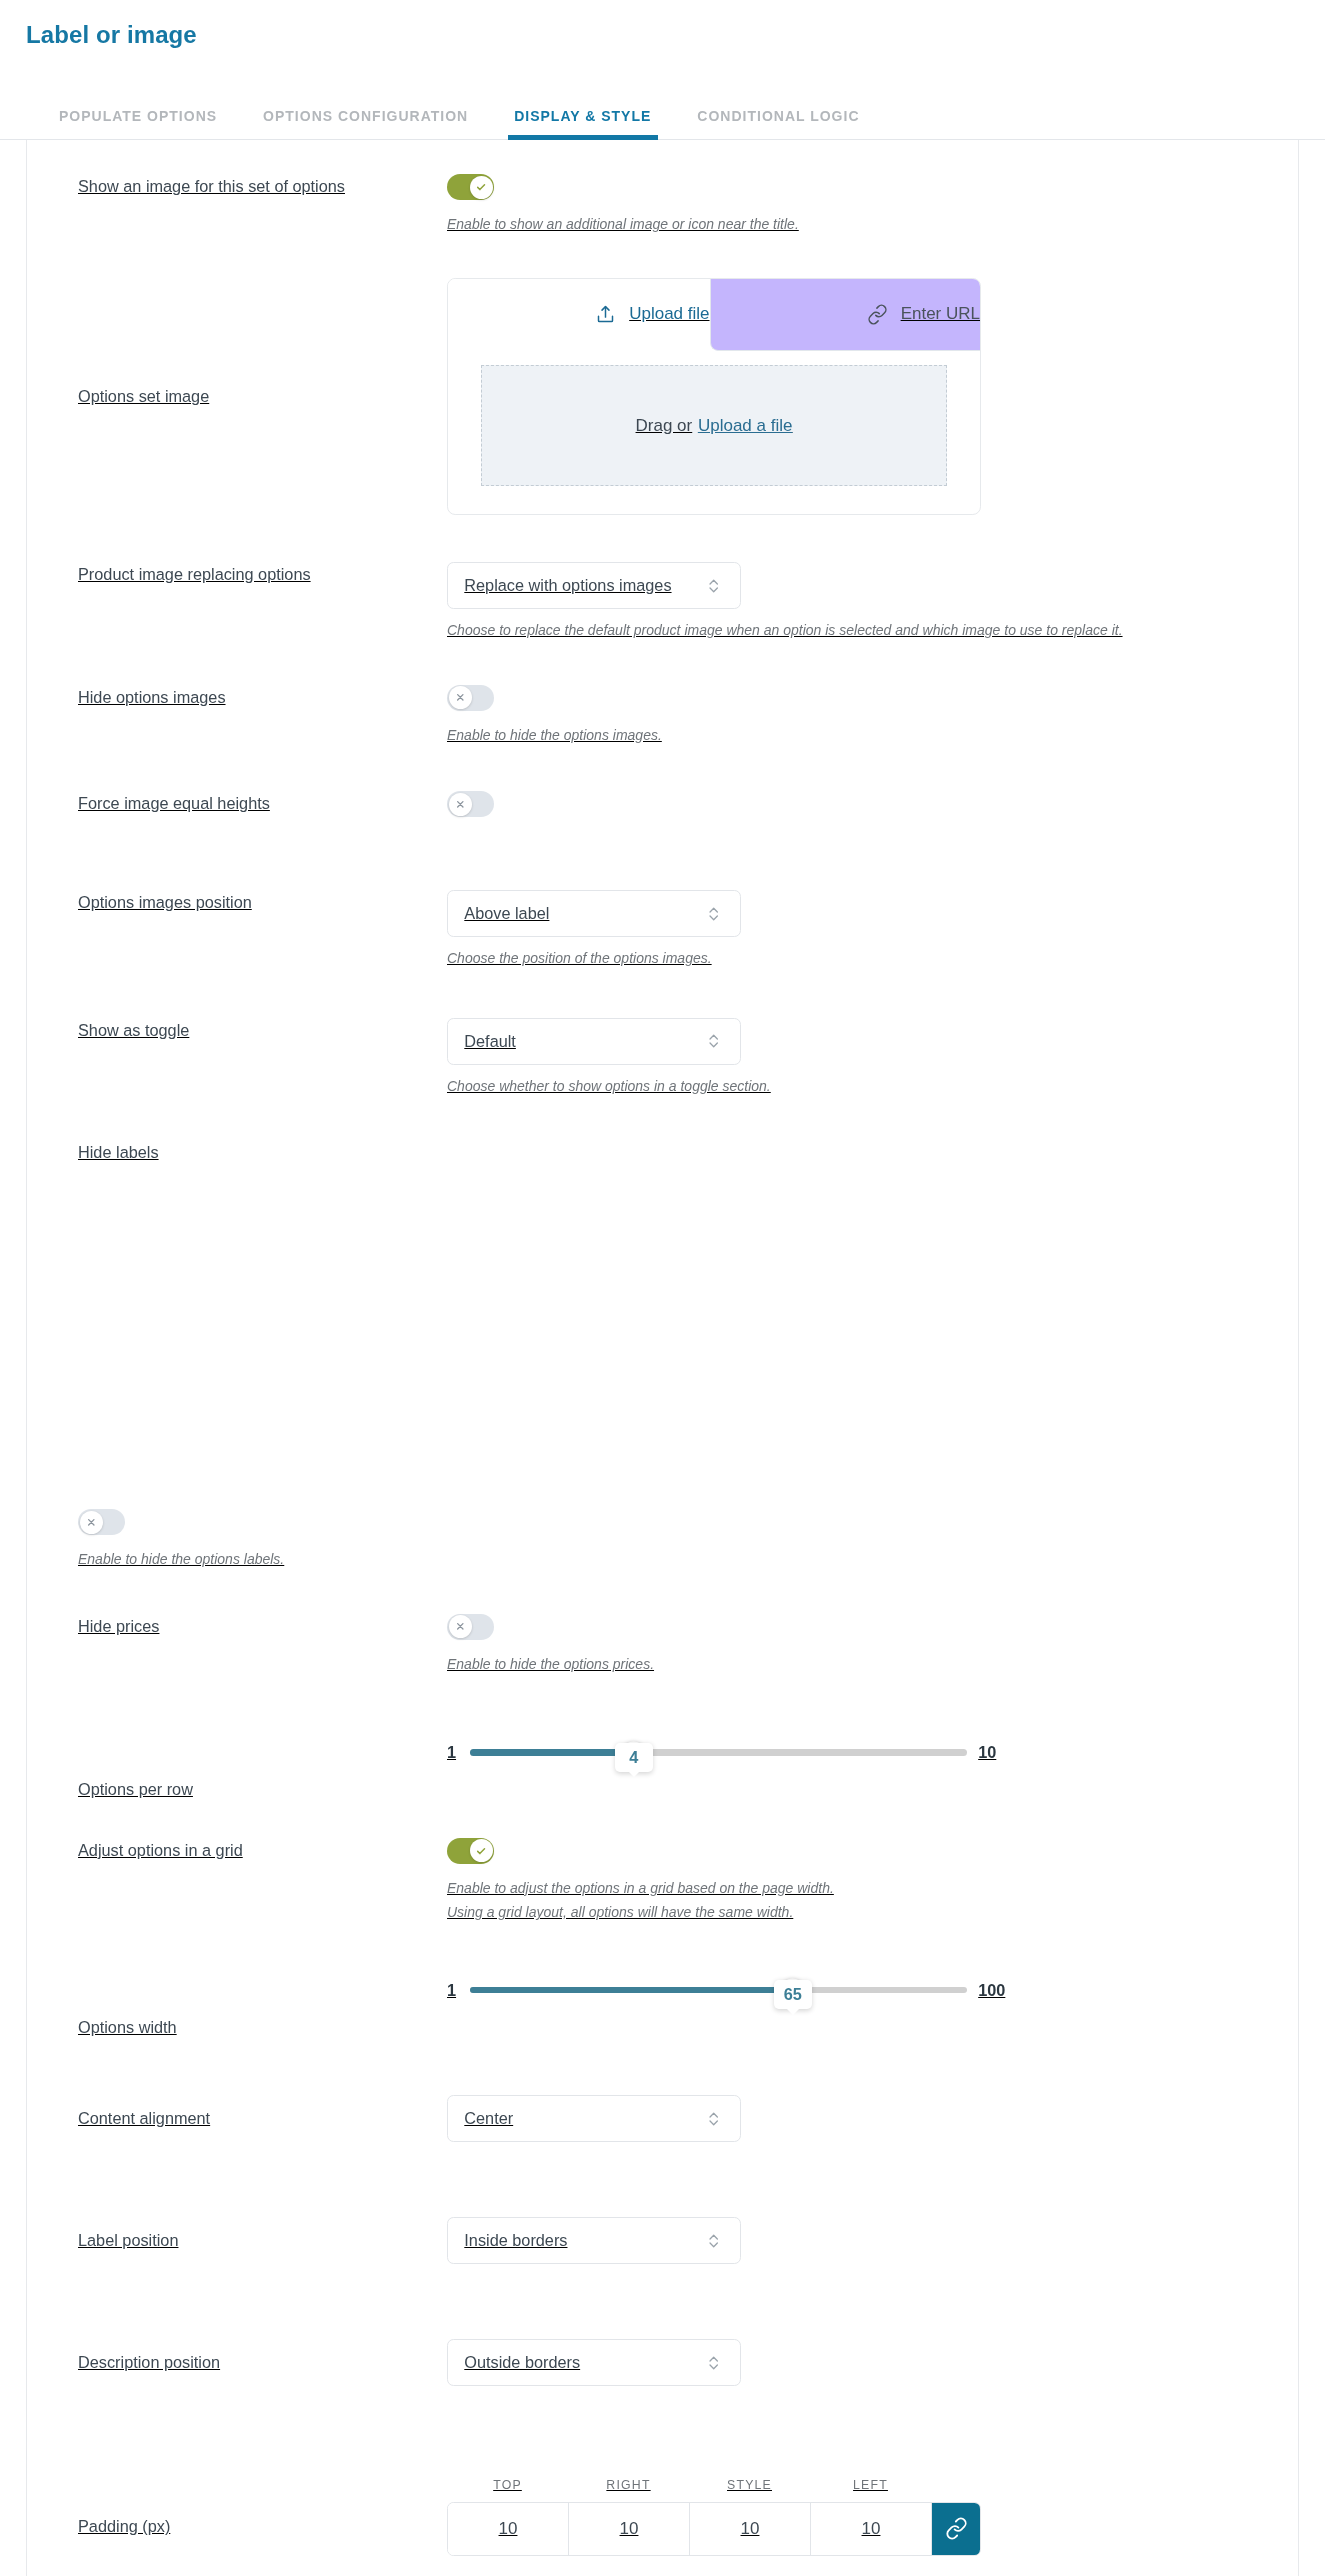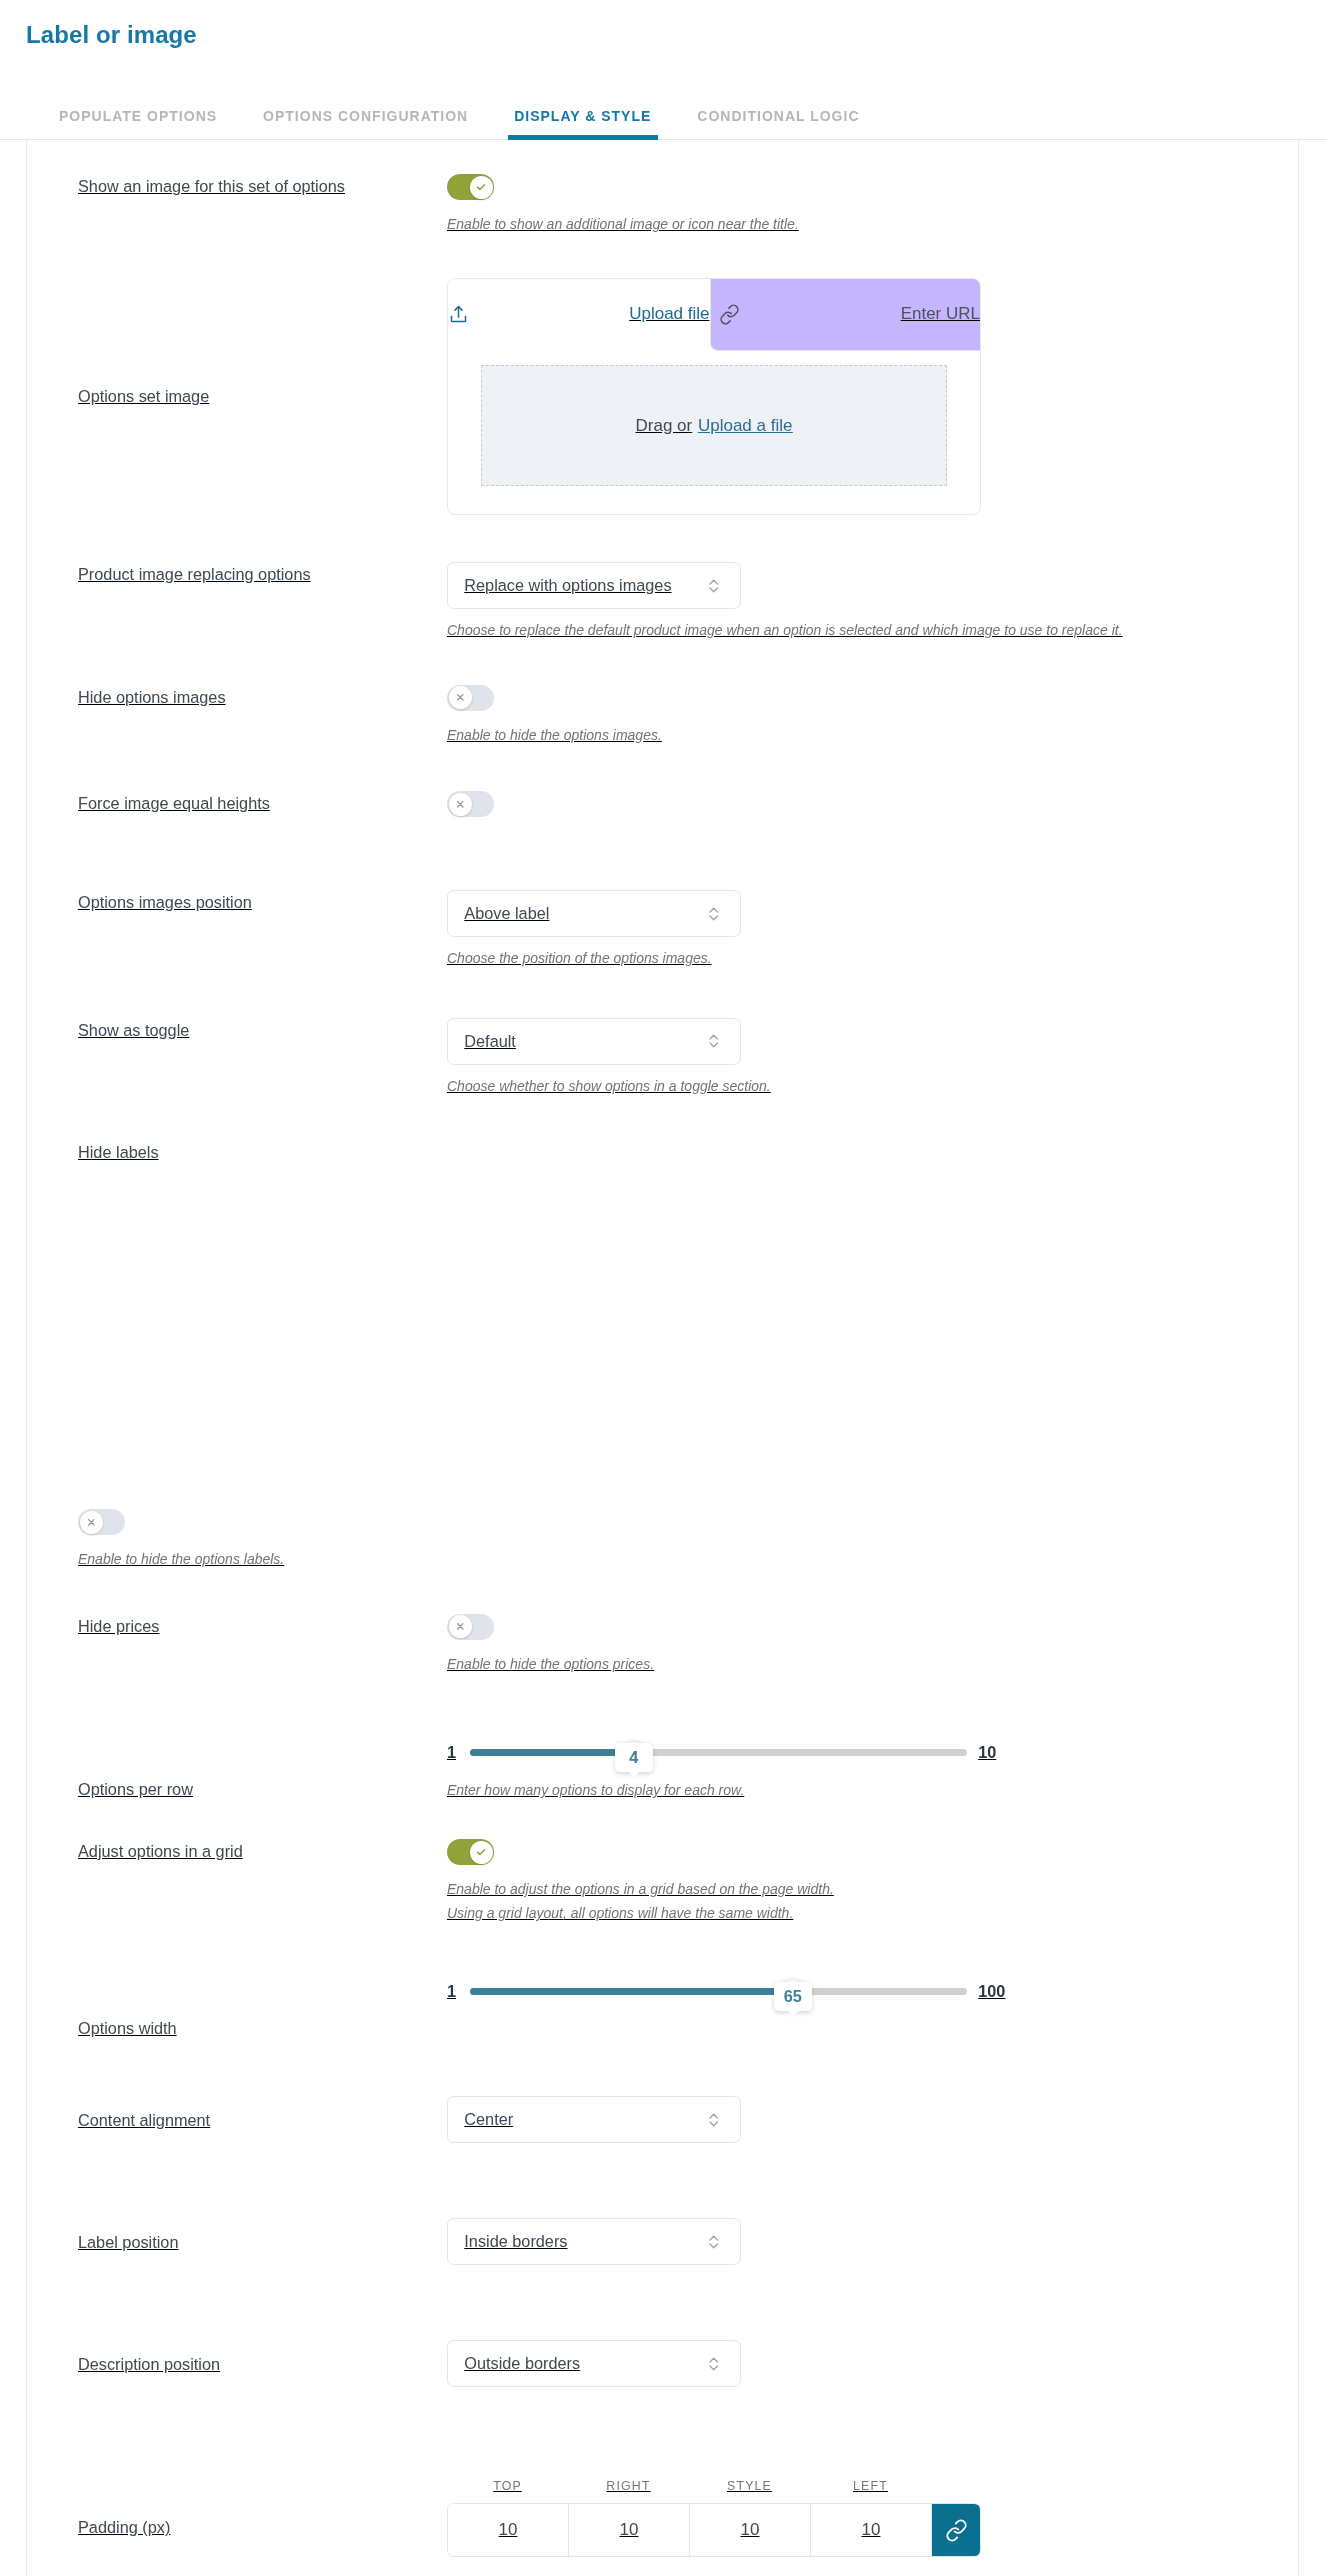--- a/index.html
+++ b/index.html
@@ -150,21 +150,21 @@
     border: 0.8px solid #e6e9ec;
     border-radius: 8.2px;
     background: #fff;
     overflow: hidden;
   }
   .upload-tabs { display: flex; height: 72px; }
   .upload-tab {
     flex: 1;
     display: flex;
     align-items: center;
-    justify-content: space-between;
+    justify-content: flex-end;
     gap: 13px;
     font-size: 17px;
     cursor: pointer;
     background: #fff;
     color: #1b6a94;
     border-bottom: 0.8px solid transparent;
   }
   .upload-tab.inactive {
     background: #c4b5fd;
     color: #4a535c;
@@ -464,21 +464,20 @@
         <div class="slider-wrap">
           <div class="slider-line">
             <span class="slider-bound">1</span>
             <div class="track">
               <div class="fill" id="fill-per-row" style="width: 33%;"></div>
               <div class="thumb" id="thumb-per-row" style="left: 33%;"></div>
               <div class="bubble" id="bubble-per-row" style="left: 33%;">4</div>
             </div>
             <span class="slider-bound">10</span>
           </div>
-          <div class="hint" style="margin-top:16.3px;">Enter how many options to display for each row.</div>
         </div>
       </div>
     </div>
 
     <div class="row" style="padding-top:36px;">
       <div class="row-label">Adjust options in a grid</div>
       <div class="row-field">
         <div class="toggle on">
           <span class="knob">
             <svg width="12.3" height="12.3" viewBox="0 0 16 16">

